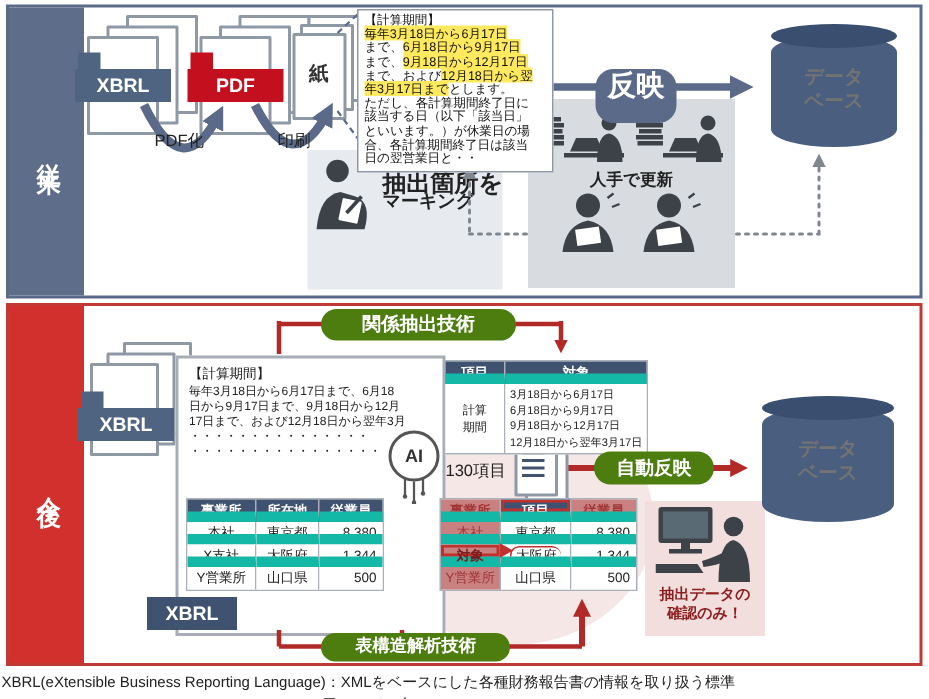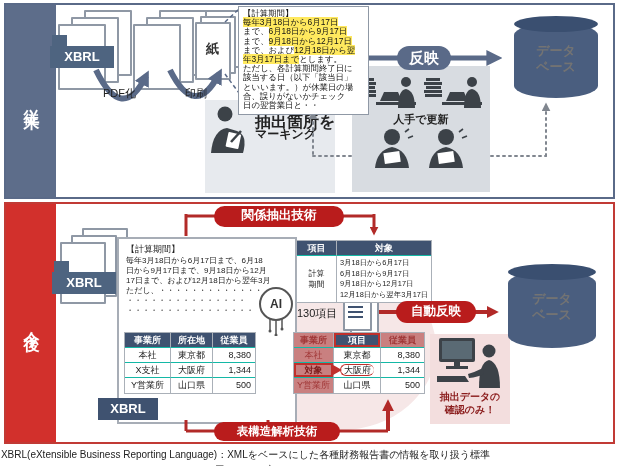--- a/index.html
+++ b/index.html
@@ -23,37 +23,37 @@
   .lbl{position:absolute;font-size:11px;color:#222;z-index:4;white-space:nowrap;}
   
   .note{position:absolute;background:#fff;border:1.5px solid #8f98a5;color:#111;z-index:5;}
   #noteTop{left:238px;top:6px;width:121px;height:103px;padding:2px 4px;font-size:8.4px;line-height:9.2px;}
   #noteTop .hl{background:#ffe95e;}
   #noteBot{left:117px;top:237px;width:176px;height:183px;border:2px solid #a7adb6;z-index:2;}
   #noteBot .ntxt{position:absolute;left:7px;top:5px;font-size:8px;line-height:10px;color:#222;white-space:nowrap;}
   #noteBot .ntitle{font-size:9px;margin-bottom:2px;}
   
   .pill{position:absolute;color:#fff;font-weight:bold;text-align:center;z-index:6;border-radius:12px;white-space:nowrap;}
-  .pill.red{background:#b91c1c;font-family:Liberation Mono, monospace;}
+  .pill.red{background:#4d7c0f;}
   .pill.slate{background:#5a6a88;}
   
   .cyl{position:absolute;z-index:2;}
   .cyl .cb{position:absolute;left:0;right:0;top:7px;bottom:0;background:#4a5e7f;border-radius:50%/12px;}
   .cyl .ct{position:absolute;left:0;right:0;top:0;height:16px;background:#3a4f70;border-radius:50%;}
   .cyl .cl{position:absolute;left:0;right:0;top:27px;text-align:center;color:#737373;font-weight:bold;
            font-size:13px;line-height:16px;z-index:2;}
   
   .panel{position:absolute;z-index:1;}
   #panelUpdate{left:352px;top:66px;width:138px;height:126px;background:#d8dce1;}
   #panelMark{left:205px;top:100px;width:130px;height:93px;background:#e7eaee;}
   .panel .cap{position:absolute;left:0;right:0;text-align:center;font-size:11px;font-weight:bold;color:#222;white-space:nowrap;}
   
   .tbl{position:absolute;z-index:4;background:#fff;border:1px solid #aab0b8;}
   .tr{display:flex;}
-  .th,.td{border-right:1px solid #aab0b8;border-bottom:1px solid #14b8a6;box-sizing:border-box;
+  .th,.td{border-right:1px solid #aab0b8;border-bottom:7px solid #14b8a6;box-sizing:border-box;
           text-align:center;overflow:hidden;position:relative;background:#fff;}
   .tr :last-child{border-right:none;}
   .tr:last-child .td{border-bottom:none;}
   .th{background:#3f5270;color:#fff;font-size:9px;font-weight:bold;line-height:15px;height:15px;}
   .td{font-size:9px;color:#222;line-height:15px;height:15px;}
   .num{text-align:right;padding-right:4px;}
   .washed{background:#c98080 !important;color:#a03636 !important;}
   .ovb{box-shadow:inset 0 0 0 2px #c0302c;}
   .boldred{color:#7c1b1b !important;font-weight:bold;}
   .circ{border:1.5px solid #c0302c;border-radius:8px;padding:0 3px;}
@@ -92,20 +92,24 @@
     <div class="pg" style="left:0;top:14px;width:44px;height:62px;"></div>
     <div class="tab" style="background:#4e6480;">
       <div class="notch"></div>
       <span>XBRL</span>
     </div>
   </div>
   <div class="stack" style="left:133px;top:10px;width:74px;height:82px;">
     <div class="pg" style="left:26px;top:0;width:44px;height:62px;"></div>
     <div class="pg" style="left:13px;top:7px;width:44px;height:62px;"></div>
     <div class="pg" style="left:0;top:14px;width:44px;height:62px;"></div>
+    <div class="tab" style="background:#c40f1e;">
+      <div class="notch"></div>
+      <span>PDF</span>
+    </div>
   </div>
   <div class="stack" style="left:195px;top:10px;width:46px;height:80px;">
     <div class="pg" style="left:10px;top:0;width:32px;height:54px;"></div>
     <div class="pg" style="left:5px;top:6px;width:32px;height:54px;"></div>
     <div class="pg" style="left:0;top:12px;width:32px;height:54px;"></div>
     <div class="lbl" style="left:11px;top:30px;font-size:13px;font-weight:bold;color:#333;">紙</div>
   </div>
 
   <div class="lbl" style="left:103px;top:86px;">PDF化</div>
   <div class="lbl" style="left:185px;top:86px;">印刷</div>
@@ -113,21 +117,21 @@
   <div class="note" id="noteTop">
     <div>【計算期間】</div>
     <div><span class="hl">毎年3月18日から6月17日</span></div>
     <div><span>まで、</span><span class="hl">6月18日から9月17日</span></div>
     <div><span>まで、</span><span class="hl">9月18日から12月17日</span></div>
     <div><span>まで、および</span><span class="hl">12月18日から翌</span></div>
     <div><span class="hl">年3月17日まで</span><span>とします。</span></div>
     <div>ただし、各計算期間終了日に</div>
     <div>該当する日（以下「該当日」</div>
     <div>といいます。）が休業日の場</div>
-    <div>合、誤りがないかチェック</div>
+    <div>合、各計算期間終了日は該当</div>
     <div>日の翌営業日と・・</div>
   </div>
 
   <div class="panel" id="panelMark">
     <svg style="position:absolute;left:5px;top:5px;" width="42" height="48" viewBox="0 0 42 48">
       <circle cx="15" cy="9" r="7.5" fill="#3c4248"></circle>
       <path d="M1 48 Q3 25 17 23 L27 26 Q38 30 33 48 Z" fill="#3c4248"></path>
       <rect x="17" y="28" width="13" height="15" rx="1" fill="#fff" transform="rotate(12 23 35)"></rect>
       <line x1="21" y1="37" x2="31" y2="26" stroke="#3c4248" stroke-width="2.5"></line>
     </svg>
@@ -170,21 +174,21 @@
       <path d="M33 4 l4 -3 M36 10 l5 -2" stroke="#3c4248" stroke-width="1.6" fill="none"></path>
     </svg>
     <svg style="position:absolute;left:74px;top:62px;" width="42" height="40" viewBox="0 0 42 40">
       <circle cx="20" cy="9" r="8" fill="#3c4248"></circle>
       <path d="M3 40 Q5 22 20 19 Q35 22 37 40 Z" fill="#3c4248"></path>
       <rect x="12" y="24" width="16" height="11" fill="#fff" transform="rotate(-8 20 29)"></rect>
       <path d="M33 4 l4 -3 M36 10 l5 -2" stroke="#3c4248" stroke-width="1.6" fill="none"></path>
     </svg>
   </div>
 
-  <div class="pill slate" id="reflectPill" style="left:397px;top:46px;width:54px;height:24px;line-height:24px;font-size:15px;">反映</div>
+  <div class="pill slate" id="reflectPill" style="left:397px;top:46px;width:54px;height:36px;line-height:24px;font-size:19px;">反映</div>
   <div class="cyl" style="left:514px;top:16px;width:84px;height:82px;">
     <div class="cb"></div>
     <div class="ct"></div>
     <div class="cl">
       <div>データ</div>
       <div>ベース</div>
     </div>
   </div>
 
   <div class="stack" style="left:60px;top:228px;width:70px;height:78px;">
@@ -215,21 +219,20 @@
     <div class="dl" style="top:17px;"></div>
     <div class="dl" style="top:22px;"></div>
   </div>
 
   <div class="note" id="noteBot">
     <div class="ntxt">
       <div class="ntitle">【計算期間】</div>
       <div>毎年3月18日から6月17日まで、6月18</div>
       <div>日から9月17日まで、9月18日から12月</div>
       <div>17日まで、および12月18日から翌年3月</div>
-      <div>ただし、・・・・・・・・・・・・・</div>
       <div>・・・・・・・・・・・・・・・</div>
       <div>・・・・・・・・・・・・・・・・</div>
     </div>
     <div class="tbl" style="left:5px;top:93px;width:130px;">
       <div class="tr">
         <div class="th" style="width:46px;">事業所</div>
         <div class="th" style="width:42px;">所在地</div>
         <div class="th" style="width:42px;">従業員</div>
       </div>
       <div class="tr">

